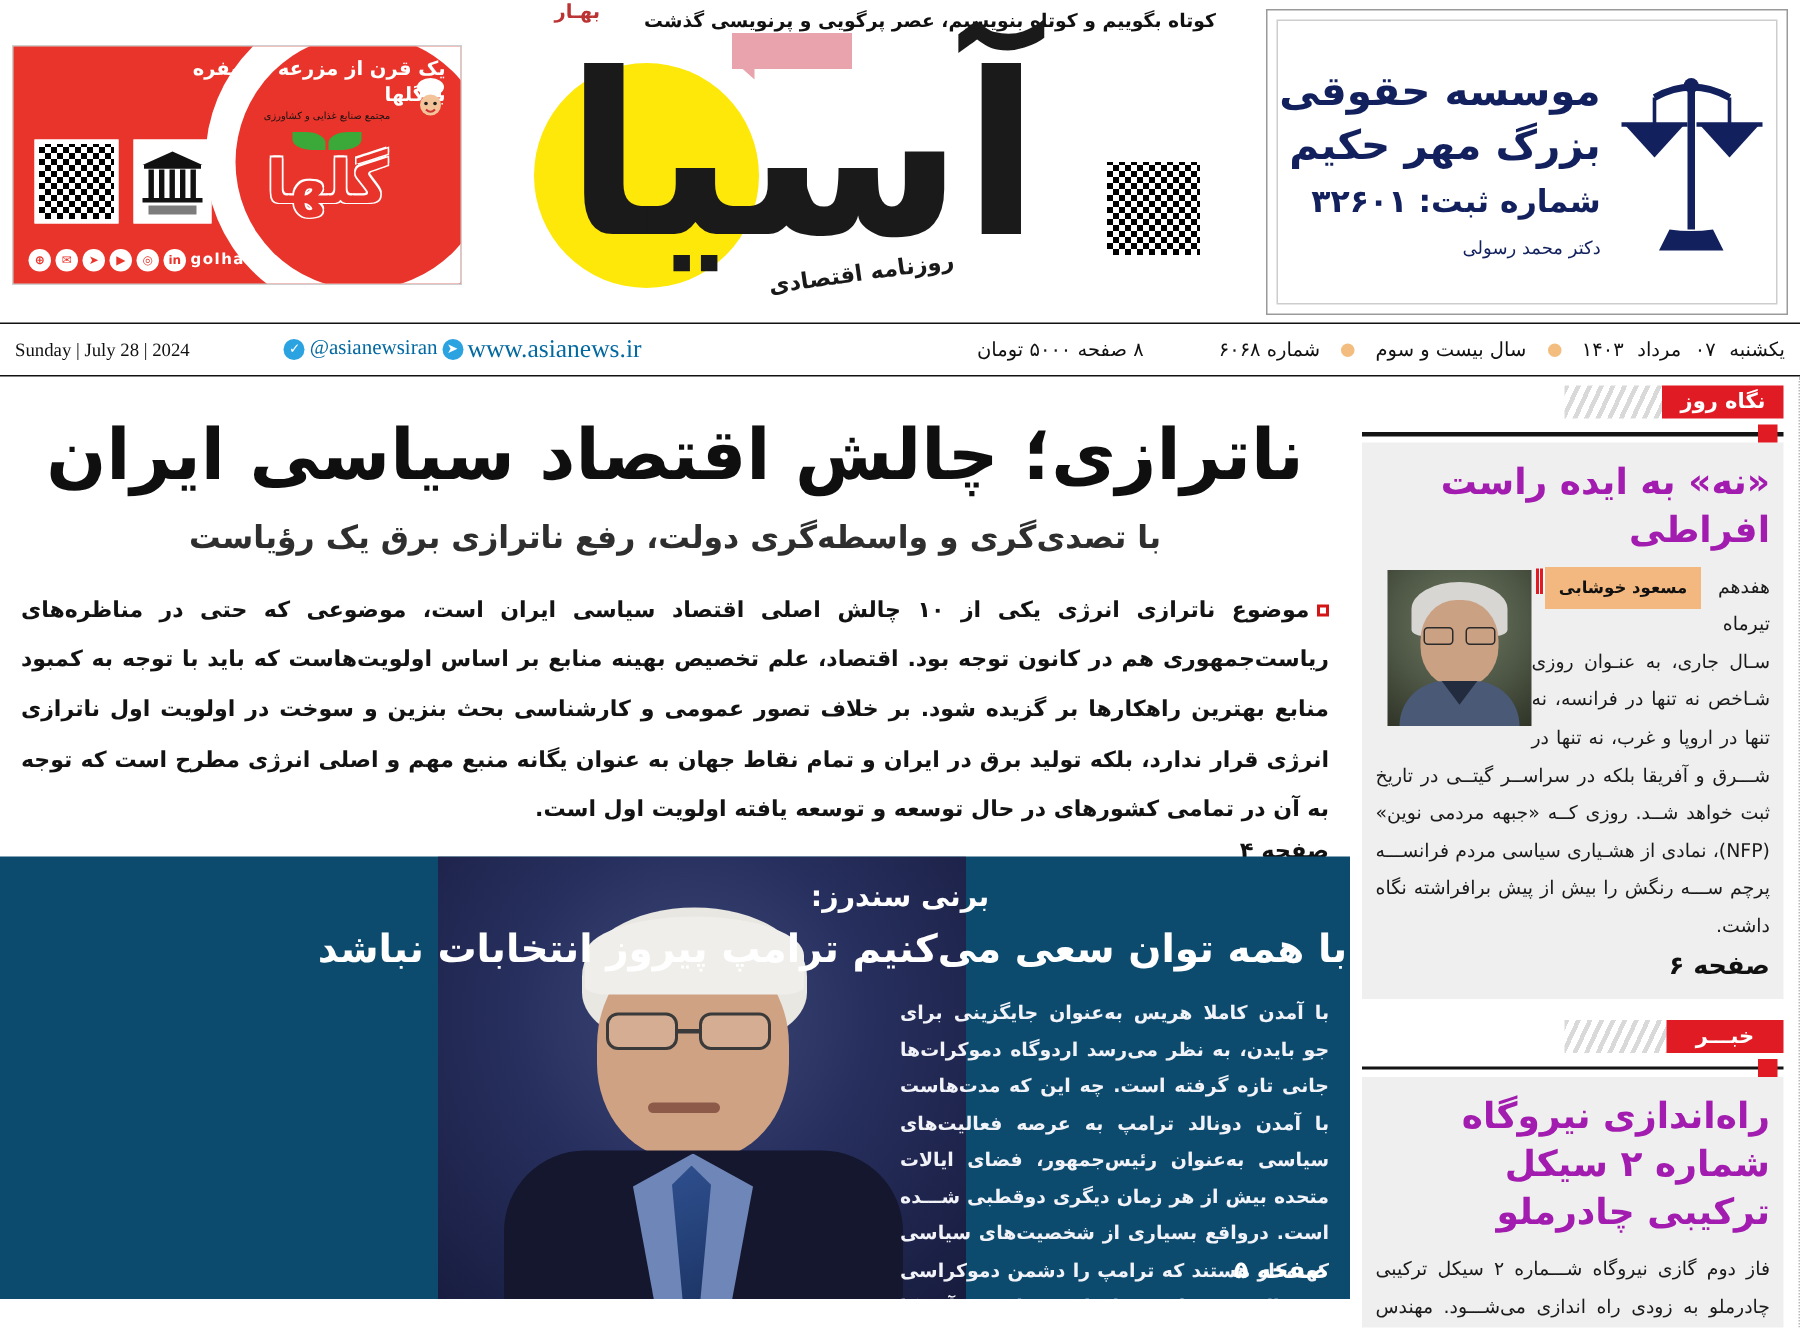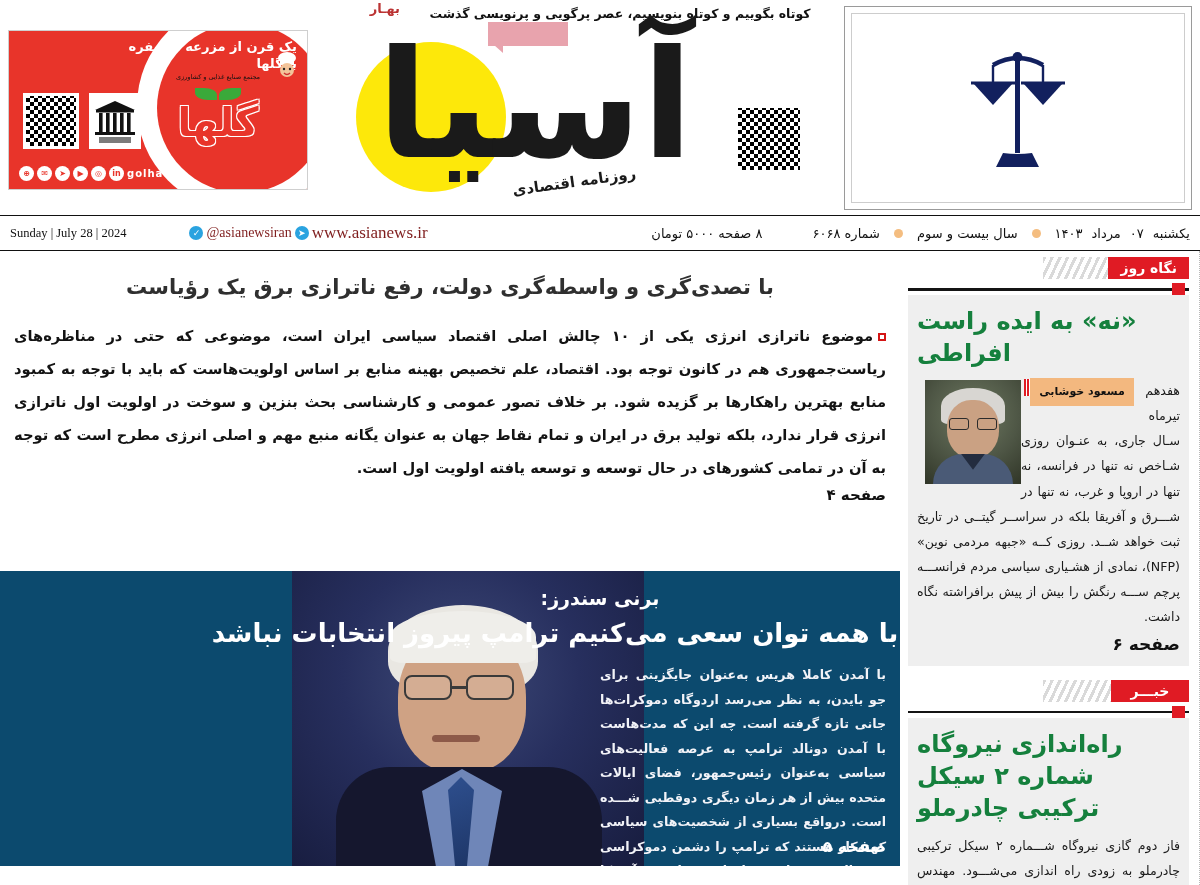--- a/index.html
+++ b/index.html
@@ -131,21 +131,21 @@
   .infobar {
     position:absolute; top:215px; left:0; width:1200px; height:36px;
     border-top:1.5px solid #111; border-bottom:1.5px solid #111;
     display:flex; align-items:center; direction:rtl;
     padding:0 10px; font-size:13px; color:#111;
   }
   .ib-seg { display:flex; align-items:center; gap:9px; direction:rtl; }
   .dot { width:9px; height:9px; border-radius:50%; background:#f4bd80; display:inline-block; }
   .ib-spacer { flex:1; }
   .ib-en { direction:ltr; font-size:12.5px; color:#111; font-family:"Liberation Serif", serif; }
-  .ib-site { direction:ltr; font-size:17px; color:#7f1d1d; font-family:"Liberation Serif", serif; }
+  .ib-site { direction:ltr; font-size:17px; color:#0369a1; font-family:"Liberation Serif", serif; }
   .tg-badge { display:inline-block; width:14px; height:14px; border-radius:50%;
               background:#2aa3e0; color:#fff; font-size:9px; text-align:center;
               line-height:14px; margin:0 3px; vertical-align:middle; }
 
   
   .body-wrap { position:absolute; top:251px; left:0; width:1200px; height:634px; }
 
   
   .main-col { position:absolute; right:300px; top:0; width:900px; height:634px; padding:10px 14px 0 14px; }
 
@@ -230,21 +230,21 @@
   }
   .sec-rule { position:relative; height:10px; }
   .sec-rule:before {
     content:""; position:absolute; right:0; left:0; top:5px; height:2.5px; background:#141414;
   }
   .sec-rule:after {
     content:""; position:absolute; right:4px; top:0; width:13px; height:12px; background:#e01b24;
   }
   .card { background:#efefef; padding:10px 9px 12px 9px; margin-top:2px; }
   .card-title {
-    direction:rtl; text-align:left; color:#15803d; font-weight:bold;
+    direction:rtl; text-align:right; color:#a21caf; font-weight:bold;
     font-size:24px; line-height:1.35;
   }
   .card-body {
     direction:rtl; text-align:justify; font-size:12.6px; line-height:2.0;
     color:#1a1a1a; margin-top:8px;
   }
   .author-photo {
     float:left; width:96px; height:104px; margin:2px 0 4px 8px;
     background: radial-gradient(circle at 50% 34%, #6f7a62 0%, #4e5645 55%, #303527 100%);
     position:relative; overflow:hidden;
@@ -349,20 +349,26 @@
           <path d="M30 22 Q55 8 80 22" stroke="#12205e" stroke-width="4.5" fill="none"></path>
           <circle cx="54.5" cy="14" r="5" fill="#12205e"></circle>
           <line x1="30" y1="22" x2="30" y2="40" stroke="#12205e" stroke-width="2.4"></line>
           <line x1="80" y1="22" x2="80" y2="40" stroke="#12205e" stroke-width="2.4"></line>
           <path d="M10 40 L50 40 L30 62 Z" fill="#12205e"></path>
           <path d="M60 40 L100 40 L80 62 Z" fill="#12205e"></path>
           <line x1="8" y1="40" x2="52" y2="40" stroke="#12205e" stroke-width="3"></line>
           <line x1="58" y1="40" x2="102" y2="40" stroke="#12205e" stroke-width="3"></line>
           <path d="M40 110 Q54.5 112 69 110 L76 124 L33 124 Z" fill="#12205e"></path>
         </svg>
+        <div class="law-text">
+          <div class="law-l1">موسسه حقوقی</div>
+          <div class="law-l1">بزرگ مهر حکیم</div>
+          <div class="law-reg">شماره ثبت: ۳۲۶۰۱</div>
+          <div class="law-dr">دکتر محمد رسولی</div>
+        </div>
       </div>
     </div>
   </div>
 
   <div class="infobar">
     <div class="ib-seg">
       <span>یکشنبه</span>
       <span>۰۷</span>
       <span>مرداد</span>
       <span>۱۴۰۳</span>
@@ -378,20 +384,21 @@
     <span class="tg-badge">➤</span>
     <span class="ib-site" style="font-size:14px">@asianewsiran</span>
     <span class="tg-badge">✓</span>
     <span style="width:60px"></span>
     <span class="ib-en">Sunday | July 28 | 2024</span>
   </div>
 
   <div class="body-wrap">
 
     <div class="main-col">
+      <h1 class="lead-title">ناترازی؛ چالش اقتصاد سیاسی ایران</h1>
       <h2 class="lead-sub">با تصدی‌گری و واسطه‌گری دولت، رفع ناترازی برق یک رؤیاست</h2>
       <p class="lead-body">
         <span class="sq"></span><span>موضوع ناترازی انرژی یکی از ۱۰ چالش اصلی اقتصاد سیاسی ایران است، موضوعی که حتی در مناظره‌های ریاست‌جمهوری هم در کانون توجه بود. اقتصاد، علم تخصیص بهینه منابع بر اساس اولویت‌هاست که باید با توجه به کمبود منابع بهترین راهکارها بر گزیده شود. بر خلاف تصور عمومی و کارشناسی بحث بنزین و سوخت در اولویت اول ناترازی انرژی قرار ندارد، بلکه تولید برق در ایران و تمام نقاط جهان به عنوان یگانه منبع مهم و اصلی انرژی مطرح است که توجه به آن در تمامی کشورهای در حال توسعه و توسعه یافته اولویت اول است.</span>
       </p>
       <div class="pageref-main">صفحه ۴</div>
 
       <div class="sanders">
         <div class="sanders-photo">
           <div class="s-hair"></div>
           <div class="s-head"></div>

